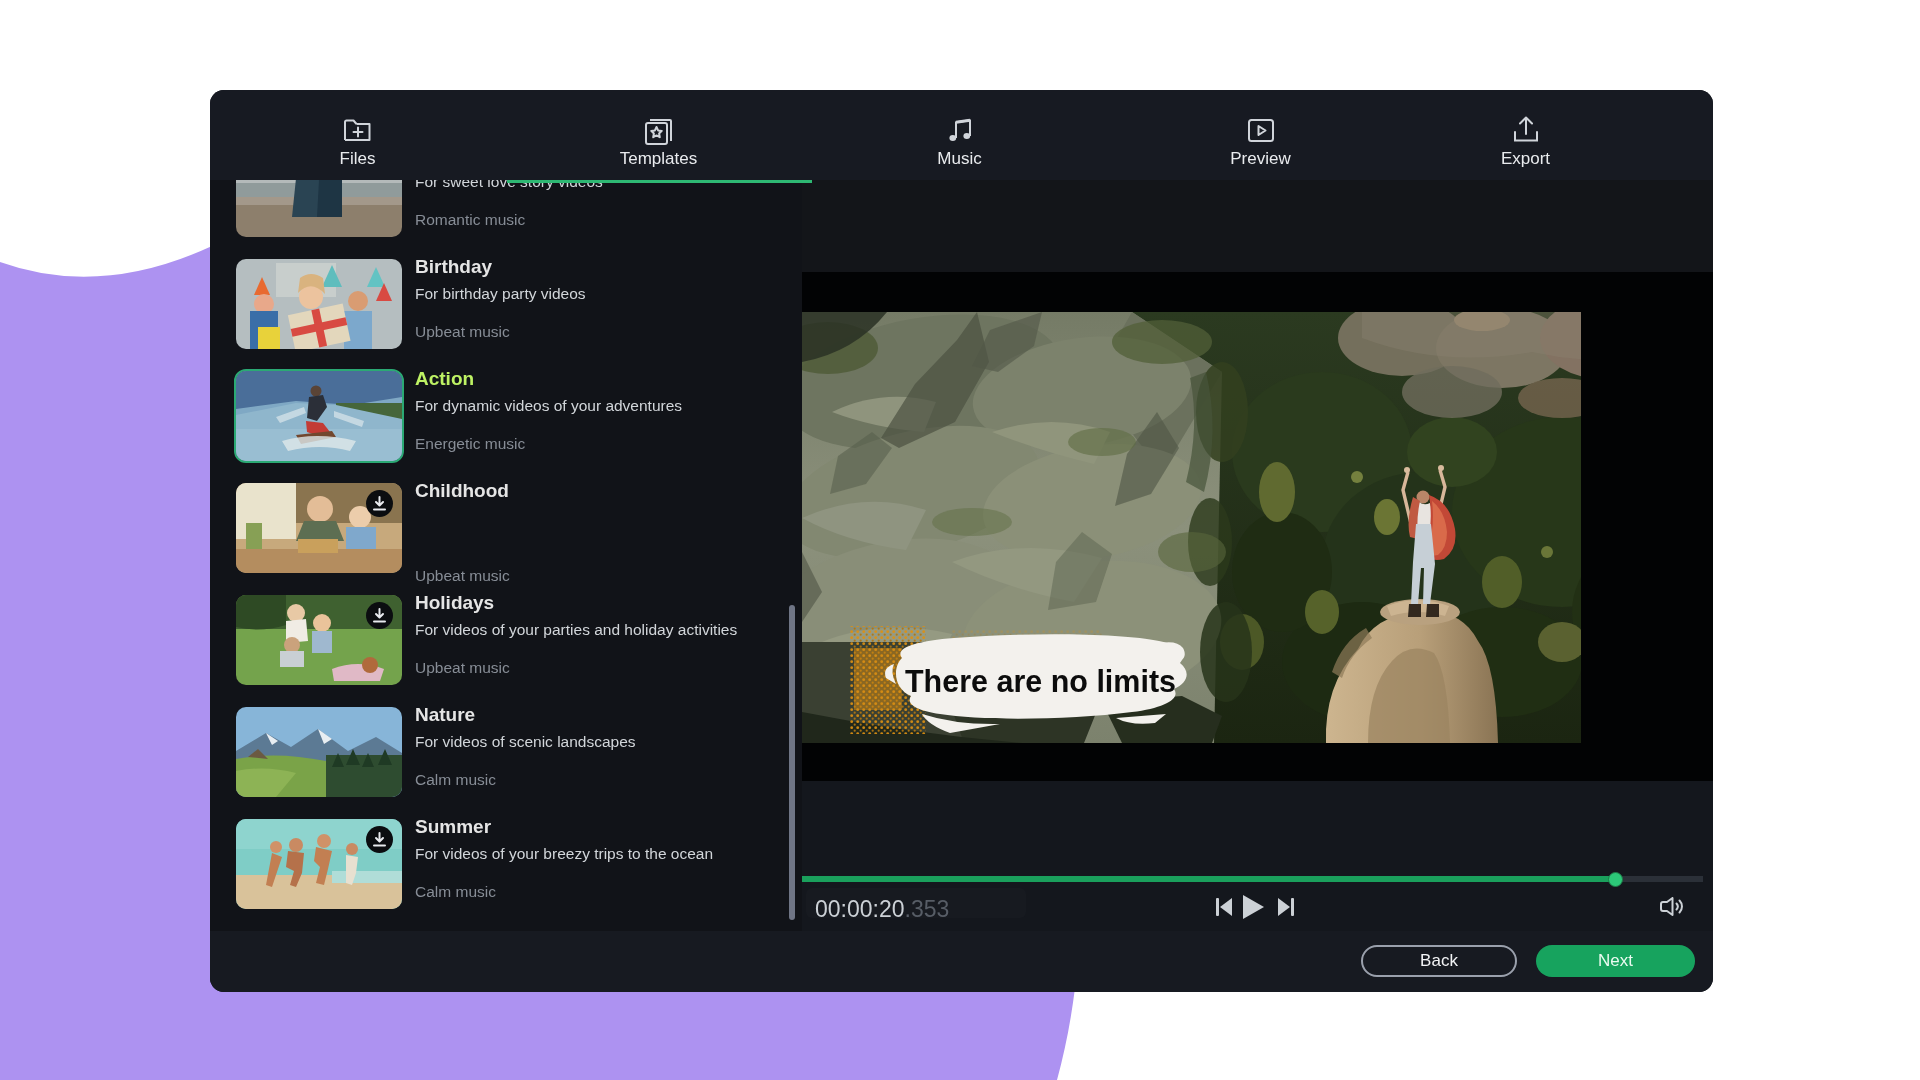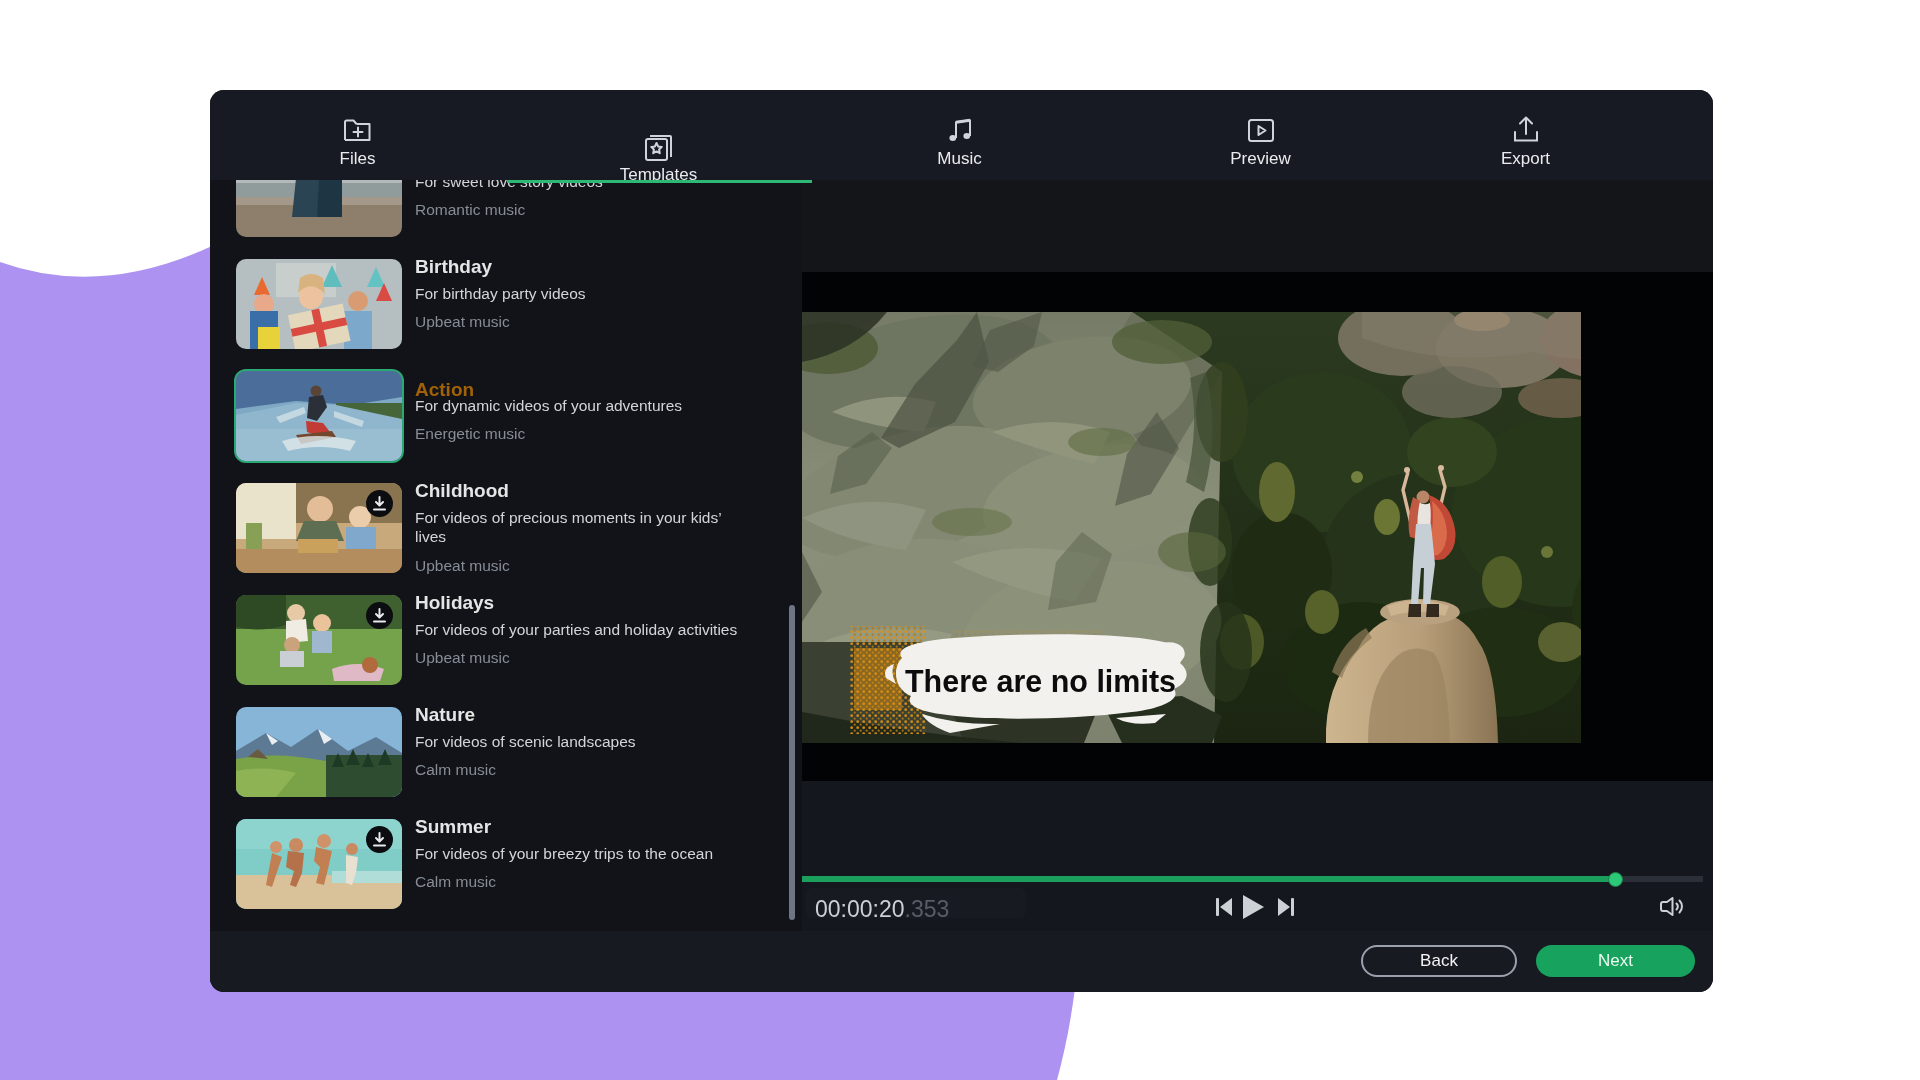--- a/index.html
+++ b/index.html
@@ -13,21 +13,21 @@
   #nav { position:absolute; left:0; top:0; width:1503px; height:90px; background:#171a22;padding-left:13px; }
   .tab { position:absolute; top:0; width:301px; height:90px; text-align:center; }
   .tab .lbl { position:absolute; top:59px; width:100%; font-size:17px; color:#e9ebee; }
   .tab svg { position:absolute; left:50%; top:24px; transform:translateX(-50%); }
   #underline { position:absolute; left:297px; top:90px; width:305px; height:3px; background:#2eb873; z-index:5;}
   
   #list { position:absolute; left:0; top:90px; width:592px; height:751px; background:#111318; overflow:hidden; }
   .thumb { position:absolute; left:26px; width:166px; height:90px; border-radius:10px; overflow:hidden; }
   .item-title { position:absolute; left:205px; font-size:19px; font-weight:700; color:#e5e5e5; }
   .item-desc  { position:absolute; left:205px; font-size:15.5px; color:#d2d6da; line-height:19px; width:360px;}
-  .item-music { position:absolute; left:205px; font-size:15.5px; color:#878d96; }
+  .item-music { position:absolute; left:205px; font-size:15.5px; color:#878d96;margin-top:10px; }
   .dlbadge { position:absolute; width:27px; height:27px; border-radius:50%; background:#0b0d10; }
   .dlbadge svg{ position:absolute; left:6px; top:6px;}
   #scrollbar { position:absolute; left:579px; top:515px; width:6px; height:315px; border-radius:3px; background:#6f7585; }
   
   #prevtop { position:absolute; left:592px; top:90px; width:911px; height:92px; background:#131519; }
   #letterbox { position:absolute; left:592px; top:182px; width:911px; height:509px; background:#020304; }
   #video { position:absolute; left:592px; top:222px; width:779px; height:431px; overflow:hidden; }
   #timeline { position:absolute; left:592px; top:691px; width:911px; height:150px; background:#14171d; }
   #footer { position:absolute; left:0; top:841px; width:1503px; height:61px; background:#171a21;padding-left:40px; }
   .btn { position:absolute; top:14px; height:32px; border-radius:16px; font-size:17px;
@@ -49,21 +49,21 @@
 
   <div id="nav">
     <div class="tab" style="left:-3px;">
       <svg width="32" height="32" viewBox="0 0 32 32" fill="none" stroke="#d0d4da" stroke-width="2">
         <path d="M3 7 h8 l3 3 h0 v0" fill="none" stroke="none"></path>
         <path d="M3 26 V8 a1.5 1.5 0 0 1 1.5 -1.5 h7 l3 3.5 v0 M3 26 h24.5 V10 h-13" stroke-linejoin="round"></path>
         <path d="M16 13.5 v9 M11.5 18 h9" stroke-linecap="round"></path>
       </svg>
       <div class="lbl">Files</div>
     </div>
-    <div class="tab" style="left:298px;margin-top:16px;">
+    <div class="tab" style="left:298px;">
       <svg width="34" height="34" viewBox="0 0 34 34" fill="none" stroke="#d0d4da" stroke-width="2">
         <path d="M8 6 h20 a1 1 0 0 1 1 1 v20" stroke-linejoin="round"></path>
         <rect x="4" y="9" width="21" height="21" rx="2"></rect>
         <path d="M14.5 13 l1.6 3.4 3.7 .5 -2.7 2.6 .7 3.7 -3.3 -1.8 -3.3 1.8 .7 -3.7 -2.7 -2.6 3.7 -.5 z" stroke-linejoin="round"></path>
       </svg>
       <div class="lbl">Templates</div>
     </div>
     <div class="tab" style="left:599px;">
       <svg width="32" height="32" viewBox="0 0 32 32" fill="none" stroke="#d0d4da" stroke-width="2">
         <ellipse cx="8.8" cy="24" rx="3.4" ry="3" fill="#d0d4da" stroke="none"></ellipse>
@@ -138,21 +138,21 @@
         <path d="M0 44 l60 -12 40 2 66 14 v42 H0 z" fill="#8fb6cc"></path>
         <path d="M0 58 h166 v32 H0 z" fill="#9dc2d4" opacity="0.7"></path>
         <path d="M40 46 l28 -10 2 6 -26 10 z M98 40 l30 10 -2 6 -28 -10 z" fill="#e8eef0" opacity="0.6"></path>
         <circle cx="80" cy="20" r="5.5" fill="#5a4436"></circle>
         <path d="M73 26 l14 -2 4 12 -10 14 -10 -3 z" fill="#2b2f38"></path>
         <path d="M70 50 l17 2 7 9 -9 5 -14 -5 z" fill="#c33b35"></path>
         <path d="M60 64 l36 -4 4 6 -35 7 z" fill="#72472e"></path>
         <path d="M46 70 q34 -10 74 0 l-6 10 q-30 -8 -62 0 z" fill="#dfe8ea" opacity="0.8"></path>
       </svg>
     </div>
-    <div class="item-title" style="top:199px;color:#a16207;">Action</div>
+    <div class="item-title" style="top:188px;color:#bef264;">Action</div>
     <div class="item-desc" style="top:216px;">For dynamic videos of your adventures</div>
     <div class="item-music" style="top:245px;">Energetic music</div>
 
     <div class="thumb" style="top:303px;">
       <svg width="166" height="90" viewBox="0 0 166 90" preserveAspectRatio="none">
         <rect width="166" height="90" fill="#c7a97c"></rect>
         <rect x="0" y="0" width="60" height="56" fill="#e9e3cc"></rect>
         <rect x="60" y="0" width="106" height="40" fill="#8a744f"></rect>
         <circle cx="84" cy="26" r="13" fill="#e3bd97"></circle>
         <path d="M68 38 h32 l8 20 h-48 z" fill="#5d6e52"></path>
@@ -162,21 +162,20 @@
         <rect x="62" y="56" width="40" height="14" fill="#c9a05c"></rect>
         <rect x="10" y="40" width="16" height="26" fill="#87a055"></rect>
       </svg>
     </div>
     <div class="dlbadge" style="left:156px;top:310px;">
       <svg width="15" height="15" viewBox="0 0 15 15" fill="none" stroke="#e8eaee" stroke-width="2">
         <path d="M7.5 1 v8 M4 6 l3.5 3.5 L11 6 M2 13.5 h11" stroke-linecap="round" stroke-linejoin="round"></path>
       </svg>
     </div>
     <div class="item-title" style="top:300px;">Childhood</div>
-    <div class="item-desc" style="top:328px;width:335px;">For videos of precious moments in your kids’ lives</div>
     <div class="item-music" style="top:377px;">Upbeat music</div>
 
     <div class="thumb" style="top:415px;">
       <svg width="166" height="90" viewBox="0 0 166 90" preserveAspectRatio="none">
         <rect width="166" height="90" fill="#74a34c"></rect>
         <rect width="166" height="34" fill="#3f6130"></rect>
         <path d="M0 0 h50 v30 q-26 8 -50 2 z" fill="#2e4a24"></path>
         <circle cx="60" cy="18" r="9" fill="#e8c9a5"></circle>
         <path d="M50 26 l20 -2 2 22 -22 2 z" fill="#f0ece4"></path>
         <circle cx="86" cy="28" r="9" fill="#eac39a"></circle>

